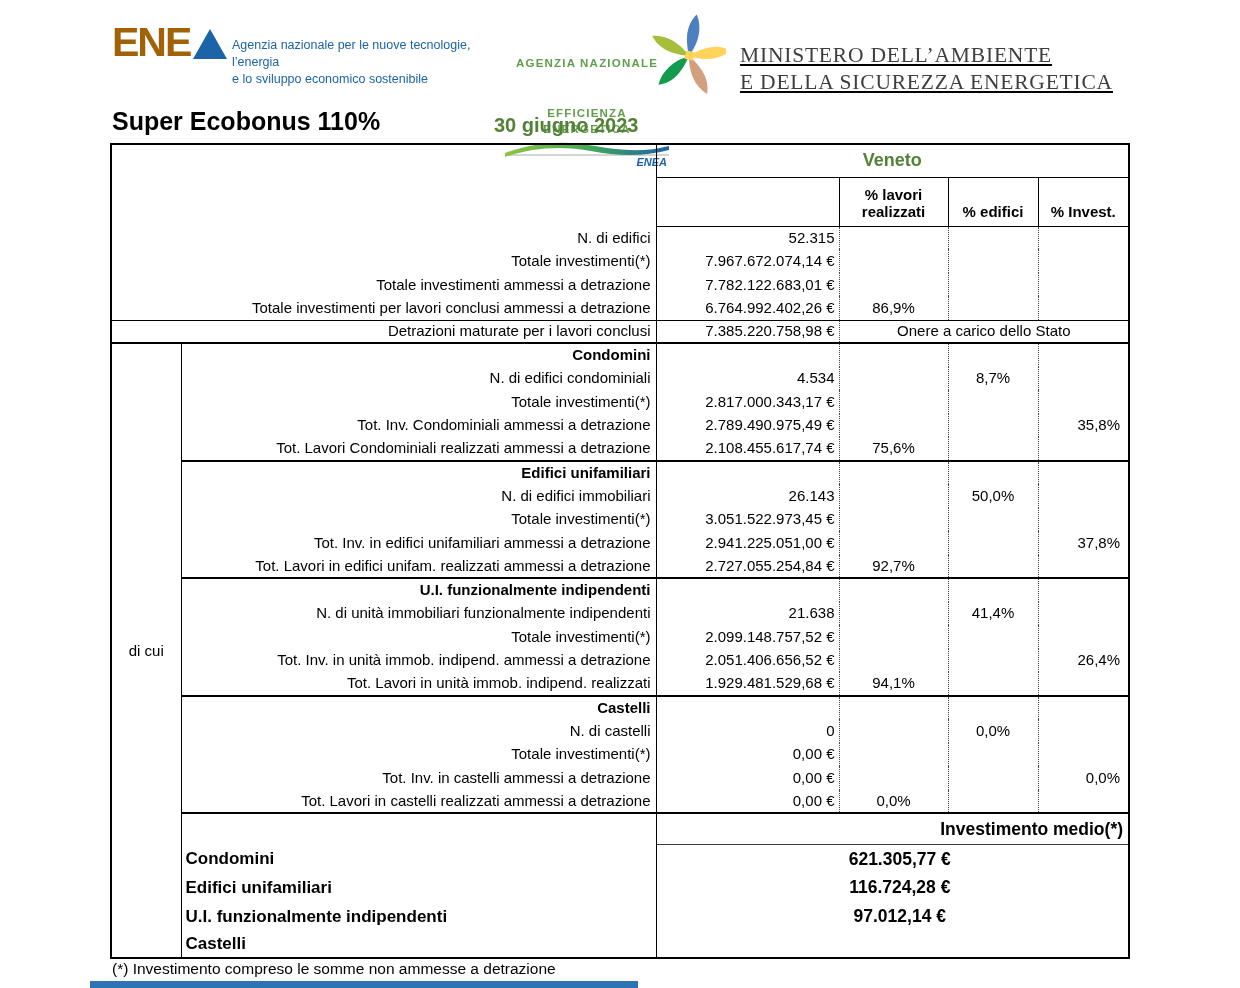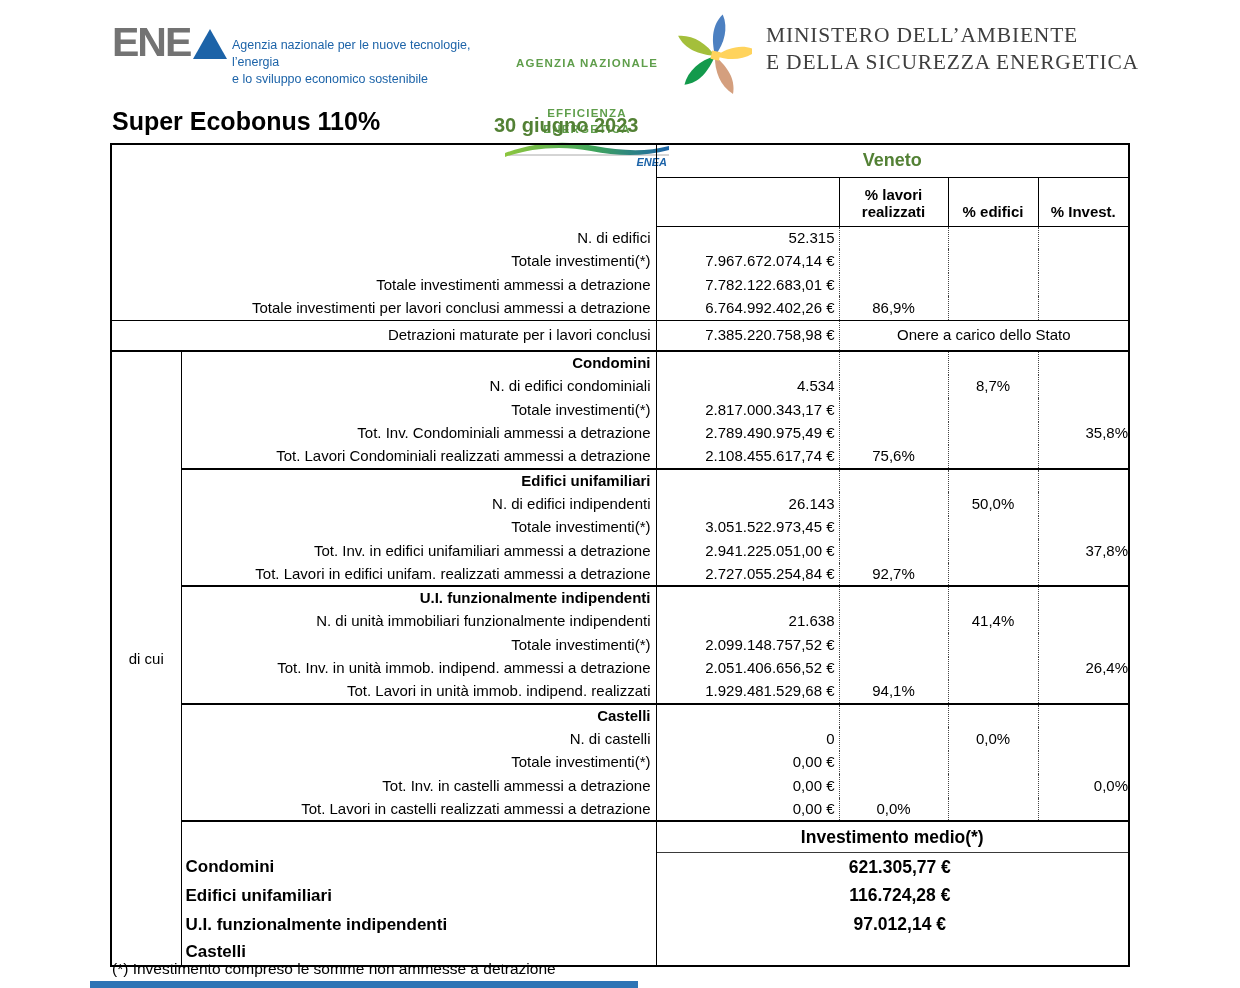--- a/index.html
+++ b/index.html
@@ -2,53 +2,53 @@
 <html><head>
 <meta charset="utf-8">
 <style>
   * { margin:0; padding:0; box-sizing:border-box; }
   html,body { background:#ffffff; }
   .page {
     position:relative; width:1240px; height:988px; background:#fff;
     font-family:"Liberation Sans", sans-serif; color:#000; overflow:hidden;
   }
   
-  .logo-enea { position:absolute; left:112px; top:26px; display:flex; align-items:flex-end; color:#737373; }
+  .logo-enea { position:absolute; left:112px; top:26px; display:flex; align-items:flex-end; color:#a16207; }
   .enea-letters { font-size:41px; font-weight:800; letter-spacing:-2px; line-height:0.82; }
   .enea-tri { width:0; height:0; border-left:17px solid transparent; border-right:17px solid transparent;
               border-bottom:30px solid #1C63A8; display:inline-block; margin-left:3px; margin-bottom:1px; }
   .enea-tagline { position:absolute; left:232px; top:37px; width:270px; color:#1C63A8; font-size:12.5px; line-height:1.35; }
   .logo-agenzia { position:absolute; left:503px; top:22px; width:168px; text-align:center; }
   .agenzia-line { color:#5F9E4B; font-size:11.5px; font-weight:bold; letter-spacing:1.2px; line-height:1.45;margin-top:33px; }
-  .ministero { position:absolute; left:678px; top:12px; display:flex; align-items:flex-start; }
+  .ministero { position:absolute; left:652px; top:12px; display:flex; align-items:flex-end;text-decoration:underline; }
   .ministero-text { font-family:"Liberation Serif", serif; color:#3E3E3E; font-size:21.5px; letter-spacing:0.8px; line-height:1.25; margin-left:14px; margin-top:10px; }
   
   .title { position:absolute; left:112px; top:107px; font-size:25px; font-weight:bold; color:#000; }
   .date  { position:absolute; left:470px; top:114px; font-size:20px; font-weight:bold; color:#538135;margin-left:24px; }
   
   .tbl-wrap { position:absolute; left:110px; top:143px; }
   table { border-collapse:collapse; table-layout:fixed; width:1018px; border:2.5px solid #000; }
   td { padding:0 5px; font-size:15px; line-height:1.05; white-space:nowrap; overflow:hidden; vertical-align:middle; }
   .corner { }
   .region { text-align:center; font-size:18px; font-weight:bold; color:#538135; border-bottom:1.5px solid #000; }
   .hdr { font-weight:bold; text-align:center; vertical-align:bottom; padding-bottom:5px; white-space:normal; line-height:1.15; border-bottom:1.5px solid #000;margin-top:46px; }
   .vh { border-right:1px solid #000; }
   .vs { border-right:1.5px solid #000; }
   .vd { border-right:1px dotted #444; }
   .ts { border-top:1.5px solid #000; }
   .tt { border-top:2.5px solid #000; }
   .lbl { text-align:right; }
   .val { text-align:right; padding-right:4px; }
   .pct { text-align:center; }
-  .pctr{ text-align:right; padding-right:0; }
+  .pctr{ text-align:right; padding-right:8px; }
   .bold{ font-weight:bold; }
   .note{ text-align:center; }
   .dicui { text-align:center; vertical-align:middle; font-size:15px;margin-left:24px; }
   .avg-lbl { font-size:17px; font-weight:bold; text-align:left; padding-left:4px; }
-  .avg-hdr { font-size:17.5px; font-weight:bold; text-align:center; border-bottom:1.5px solid #3a3a3a; }
+  .avg-hdr { font-size:17.5px; font-weight:bold; text-align:right; border-bottom:1.5px solid #3a3a3a; }
   .avg-val { font-size:17.5px; font-weight:bold; text-align:center;padding-left:20px; }
   
   .footnote { position:absolute; left:112px; top:960px; font-size:15.5px; }
   .blue-bar { position:absolute; left:90px; top:981px; width:548px; height:7px; background:#2E74B5; }
 </style>
 </head>
 <body>
 
 <div class="page">
 
@@ -143,21 +143,21 @@
         <td class="pctr"></td>
       </tr>
       <tr style="height:24px">
         <td class="lbl vs" colspan="2">Totale investimenti per lavori conclusi ammessi a detrazione</td>
         <td class="val vd">6.764.992.402,26 €</td>
         <td class="pct vd">86,9%</td>
         <td class="pct vd"></td>
         <td class="pctr"></td>
       </tr>
 
-      <tr style="height:31px">
+      <tr style="height:23px">
         <td class="lbl vs ts" colspan="2">Detrazioni maturate per i lavori conclusi</td>
         <td class="val vd ts">7.385.220.758,98 €</td>
         <td class="note ts" colspan="3">Onere a carico dello Stato</td>
       </tr>
 
       <tr style="height:23.5px">
         <td class="dicui vs tt" rowspan="25">di cui</td>
         <td class="lbl vs tt bold">Condomini</td>
         <td class="val vd tt"></td>
         <td class="pct vd tt"></td>
@@ -194,21 +194,21 @@
       </tr>
 
       <tr style="height:23.5px">
         <td class="lbl vs tt bold">Edifici unifamiliari</td>
         <td class="val vd tt"></td>
         <td class="pct vd tt"></td>
         <td class="pct vd tt"></td>
         <td class="pctr tt"></td>
       </tr>
       <tr style="height:23.5px">
-        <td class="lbl vs">N. di edifici indipendenti</td>
+        <td class="lbl vs">N. di edifici immobiliari</td>
         <td class="val vd">26.143</td>
         <td class="pct vd"></td>
         <td class="pct vd">50,0%</td>
         <td class="pctr"></td>
       </tr>
       <tr style="height:23.5px">
         <td class="lbl vs">Totale investimenti(*)</td>
         <td class="val vd">3.051.522.973,45 €</td>
         <td class="pct vd"></td>
         <td class="pct vd"></td>

